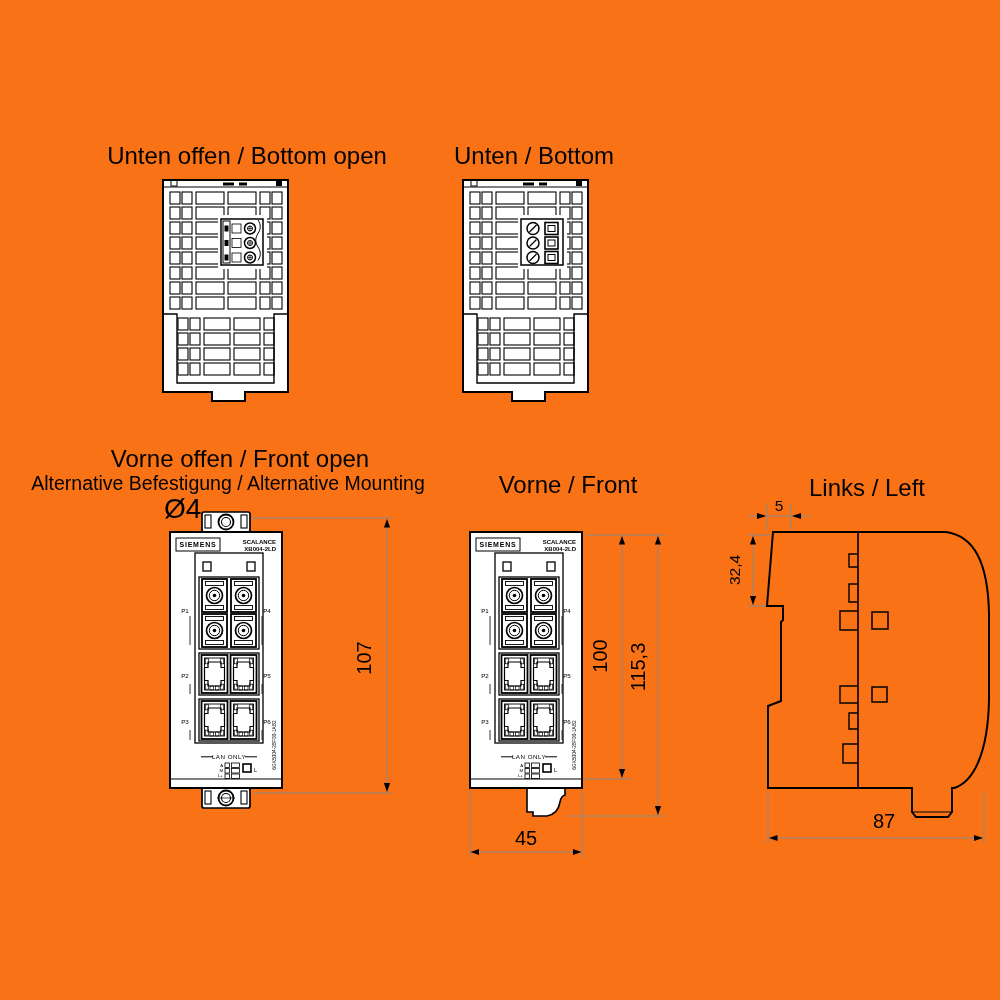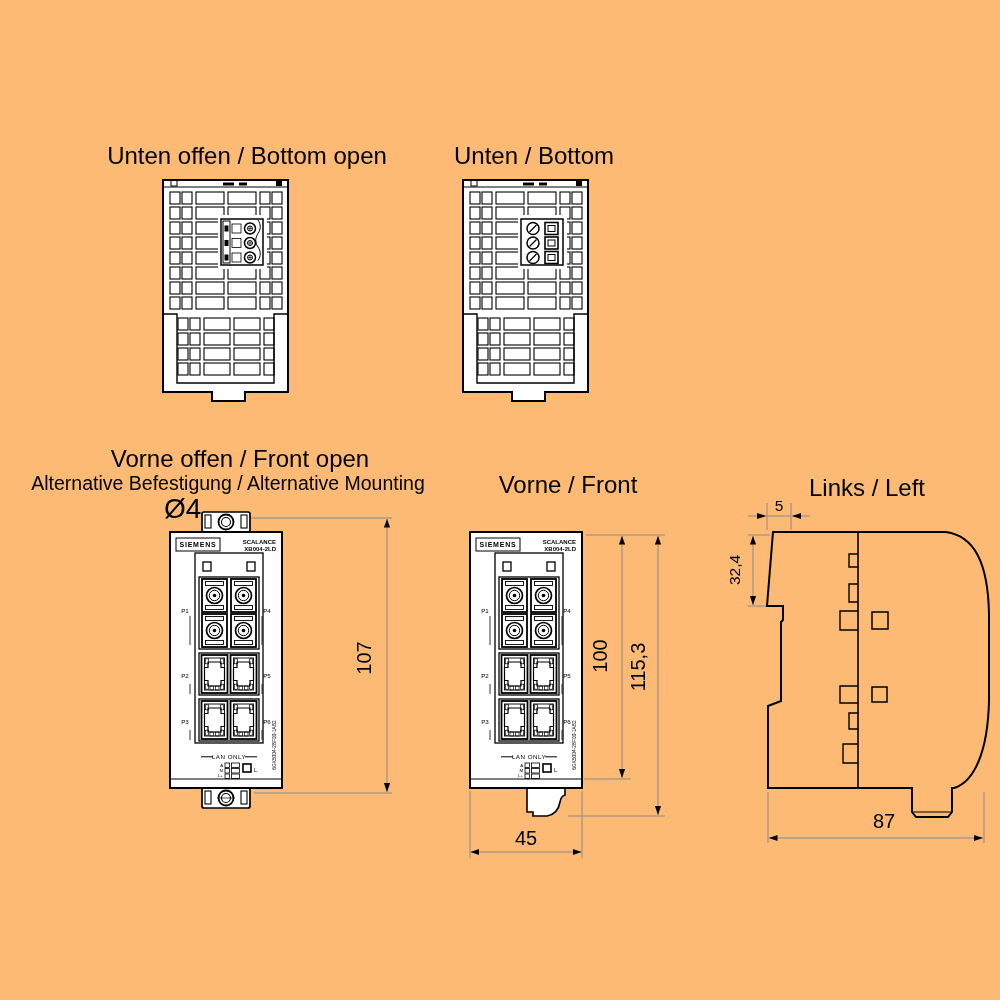--- a/index.html
+++ b/index.html
@@ -1,16 +1,16 @@
 <!DOCTYPE html>
 <html><head>
 <meta charset="utf-8">
 <style>
   html,body{margin:0;padding:0;background:#ffffff;}
-  .stage{width:1000px;height:1000px;position:relative;background:#fdba74;}
+  .stage{width:1000px;height:1000px;position:relative;background:#f97316;}
   svg{display:block;}
   text{font-family:"Liberation Sans",sans-serif;fill:#000;stroke:none;}
   .heading{font-size:24px;}
   .subheading{font-size:19.5px;}
   .dimtext{font-size:20px;}
   .dimtext-s{font-size:15.5px;}
   .dia{font-size:28px;}
   .dim line, .dim path{stroke:#8a8a8a;stroke-width:1;fill:none;}
   .ink{stroke:#000;fill:none;}
 </style>

